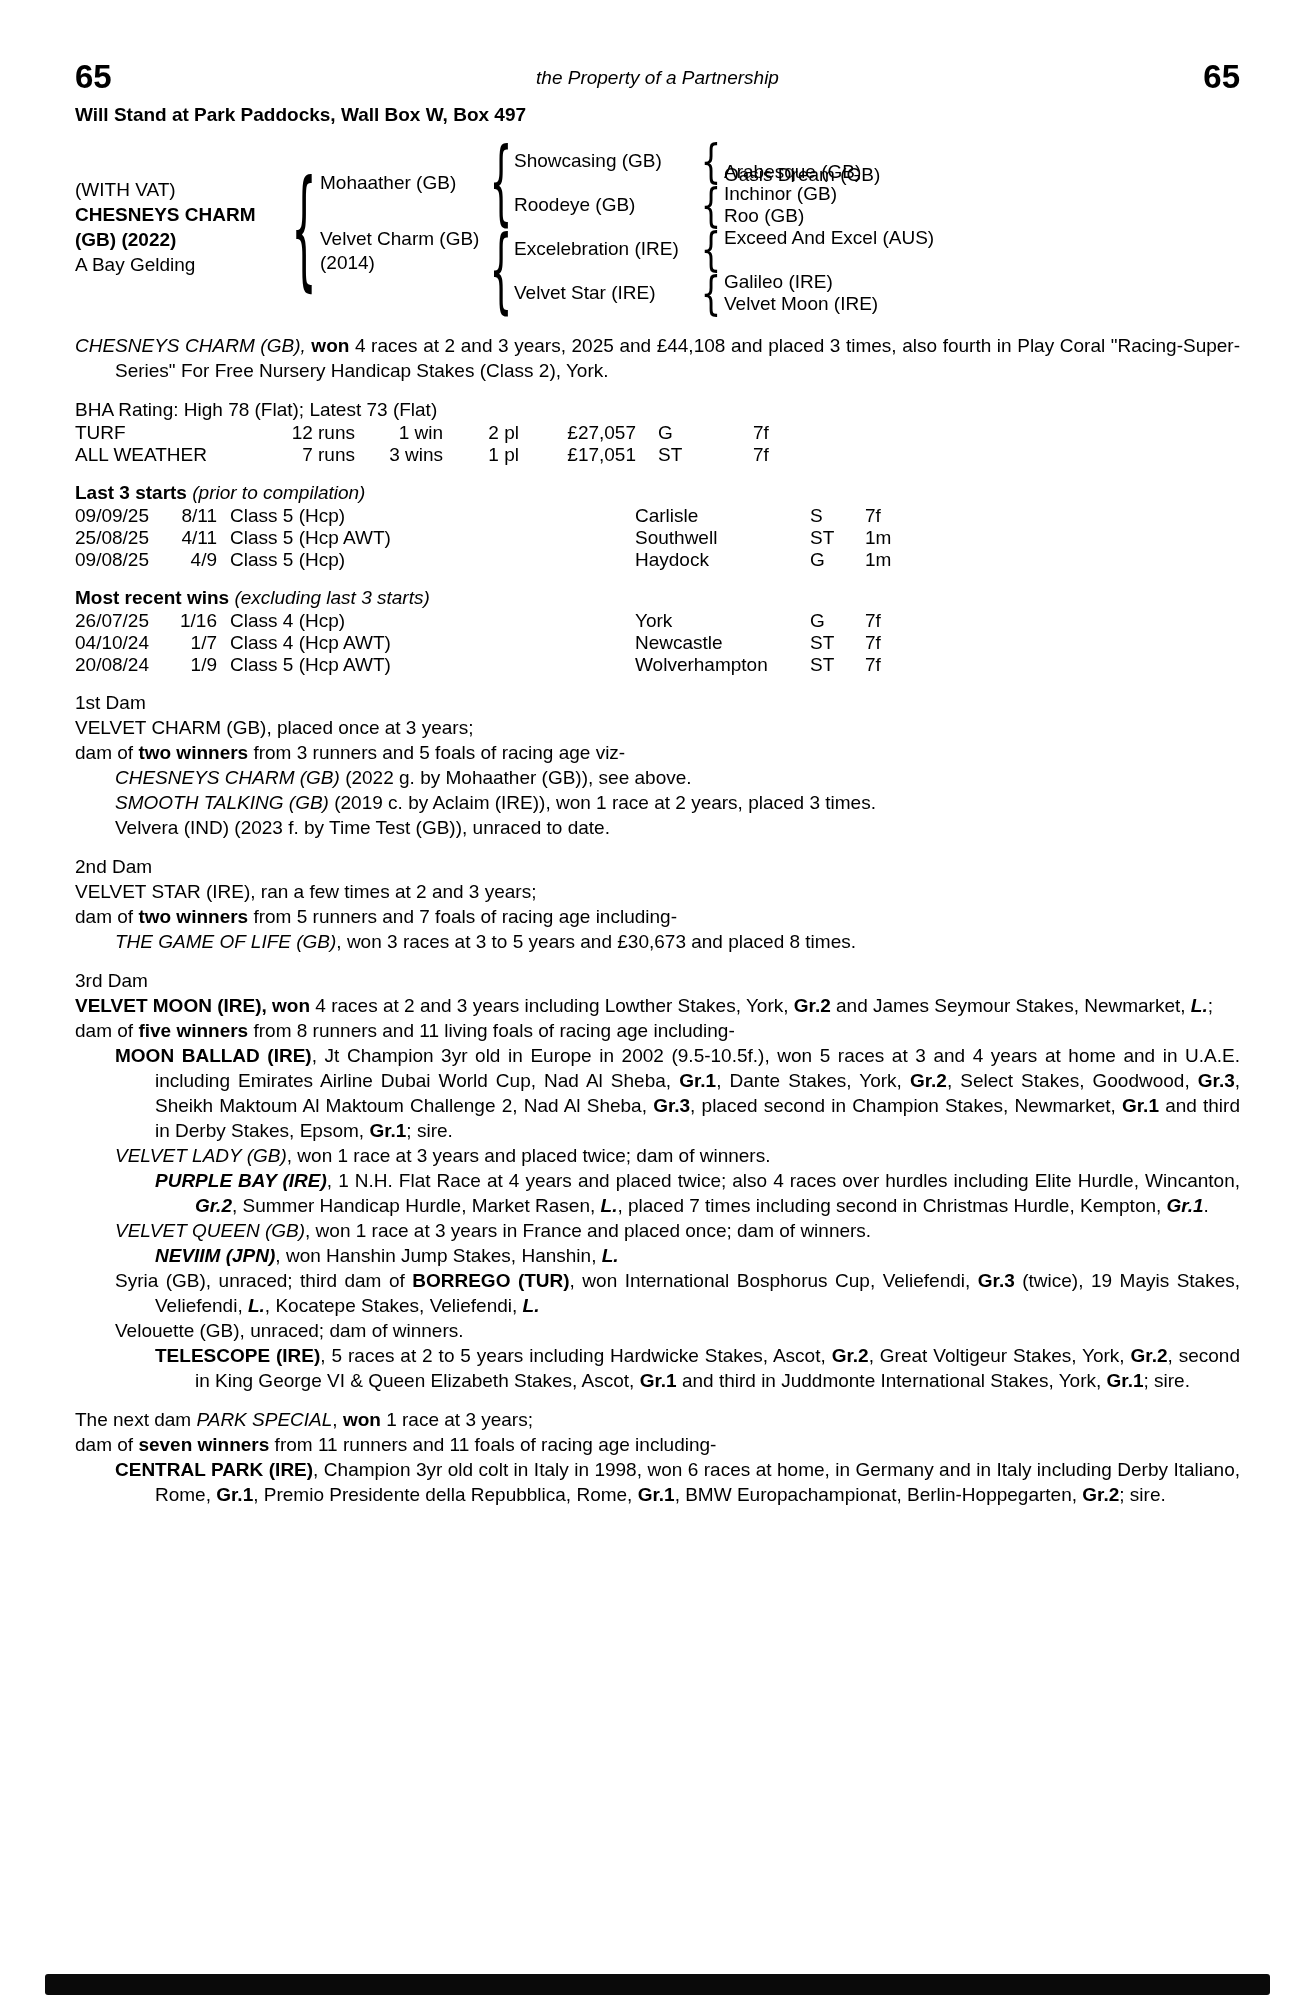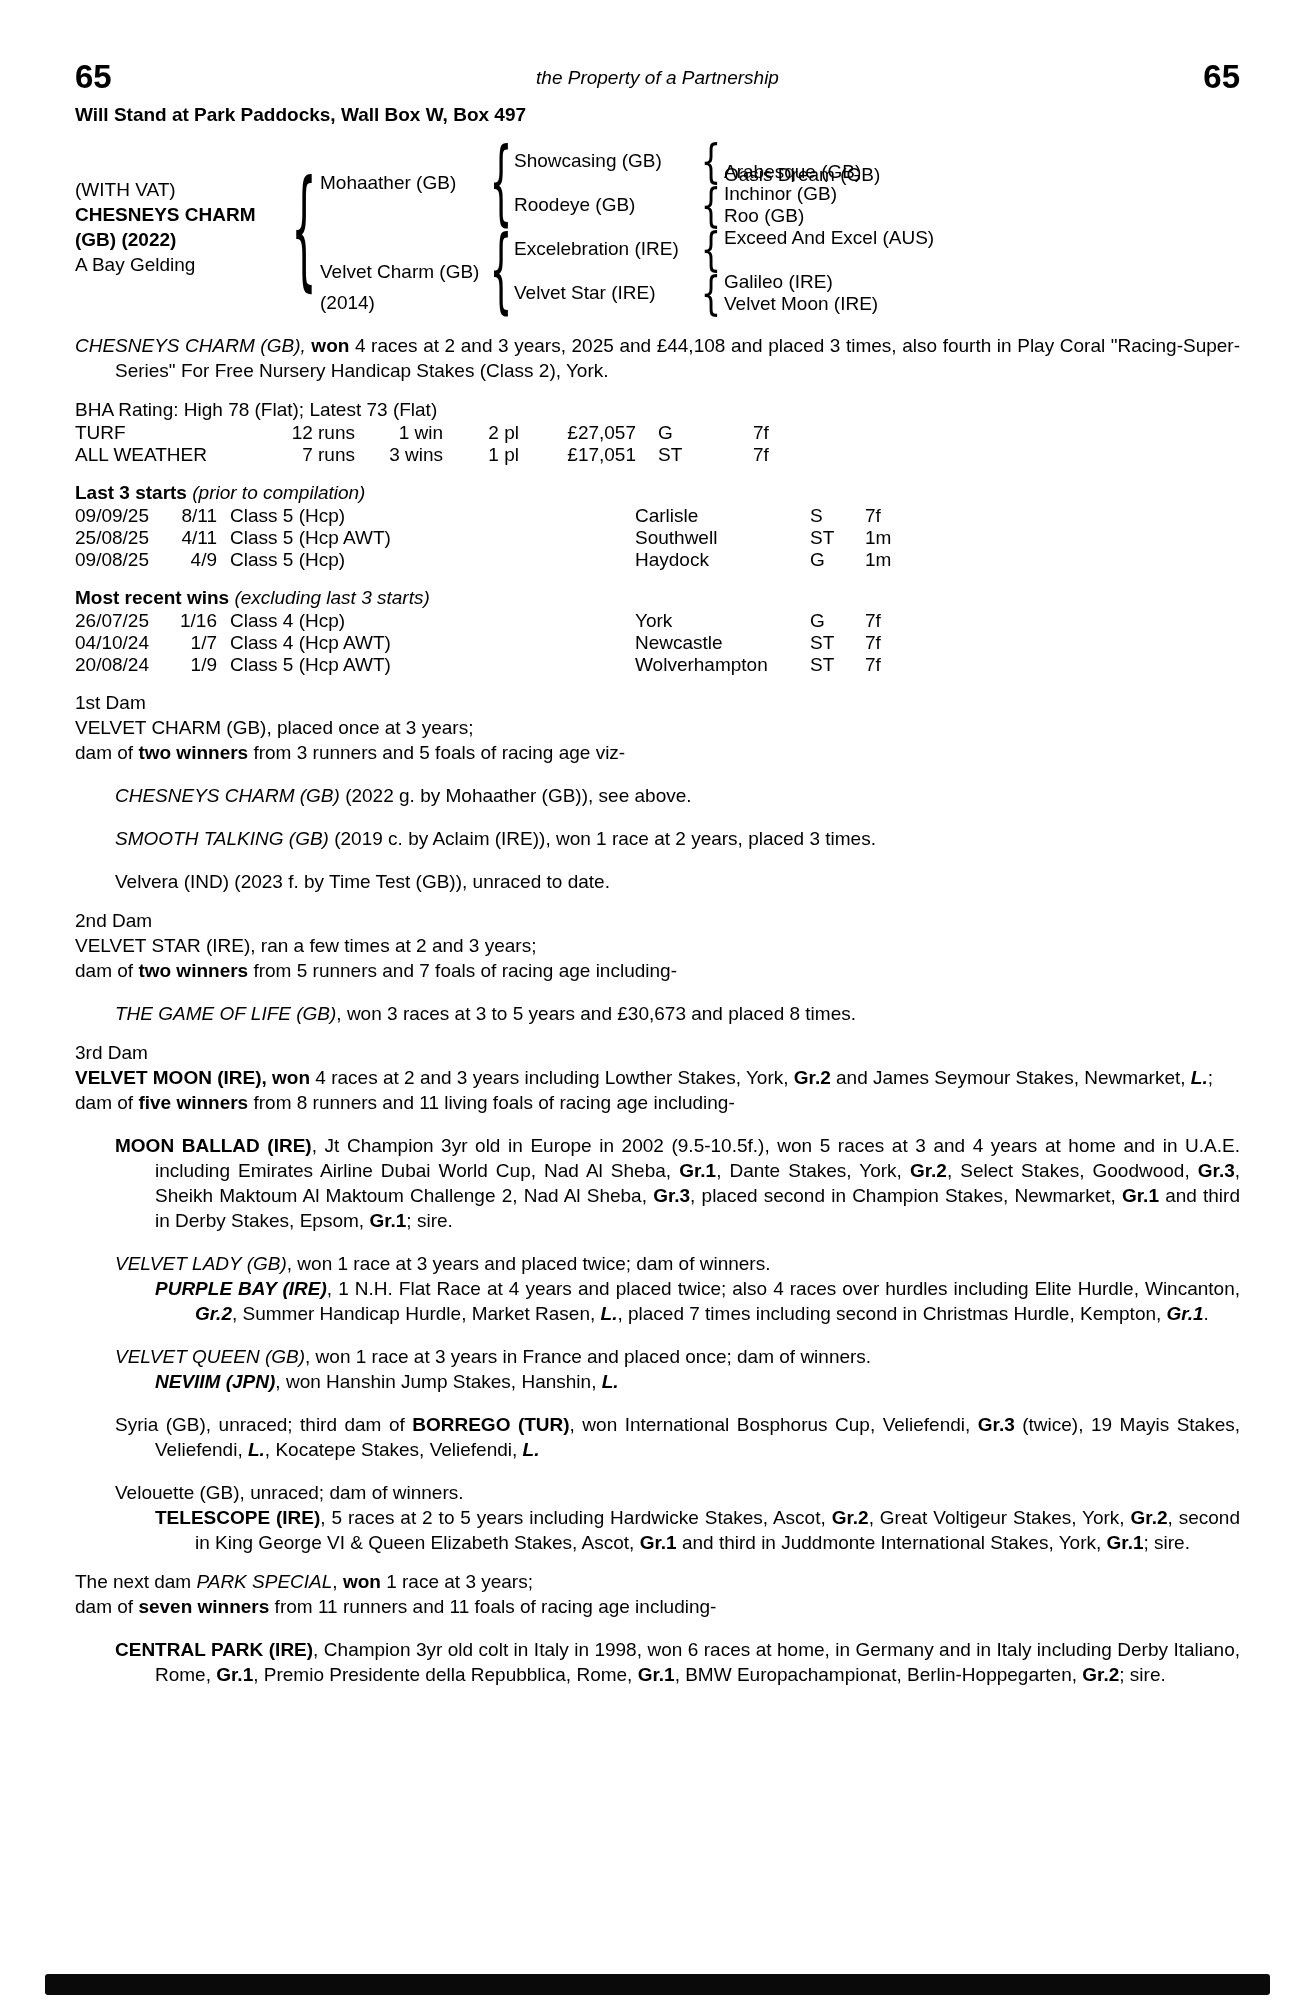--- a/index.html
+++ b/index.html
@@ -25,31 +25,31 @@
     margin-top:12px;
     display:grid;
     grid-template-columns:213px 32px 168px 26px 184px 26px auto;
     grid-auto-rows:22px;
   }
   .ped-subject { grid-row:1/9; grid-column:1; display:flex; flex-direction:column; justify-content:center; line-height:25px; }
   .ped-cell { display:flex; align-items:center; line-height:22px; }
   .ped-cell.col3 { grid-column:3; }
   .ped-cell.col5 { grid-column:5; }
   .ped-cell.col7 { grid-column:7; }
-  .ped-stack { display:flex; flex-direction:column; justify-content:flex-end; line-height:24px;gap:7px; }
+  .ped-stack { display:flex; flex-direction:column; justify-content:flex-start; line-height:24px; }
   .brace { display:flex; align-items:center; justify-content:center; font-family:"DejaVu Sans",sans-serif; }
   .brace::before { content:"{"; display:block; line-height:1; }
   .brace-sm::before { font-size:32px; transform:scaleY(1.45); }
   .brace-md::before { font-size:36px; transform:scaleY(2.55); }
   .brace-lg::before { font-size:40px; transform:scaleY(3.25); }
 
   
   .p { text-align:justify; }
   .h0 { padding-left:40px; text-indent:-40px; }
-  .ind1 { padding-left:80px; text-indent:-40px;margin-top:18px; }
+  .ind1 { padding-left:80px; text-indent:-40px; }
   .ind2 { padding-left:120px; text-indent:-40px; }
   .sec-head { font-weight:normal; margin-top:14px; }
   .mt { margin-top:14px; }
   .mt-lg { margin-top:18px; }
 
   
   .record-row { display:grid; grid-template-columns:215px 65px 88px 76px 117px 77px auto; line-height:22px; }
   .record-row .r { text-align:right; }
   .record-row .going { padding-left:22px; }
   .record-row .dist { padding-left:40px; }

